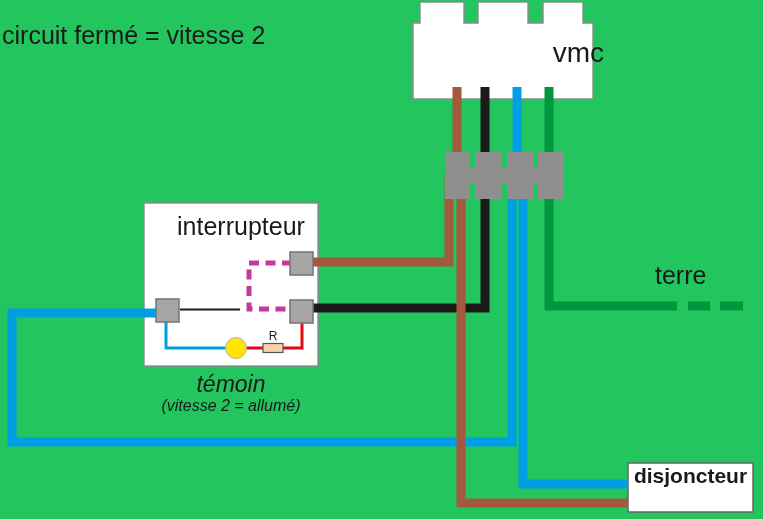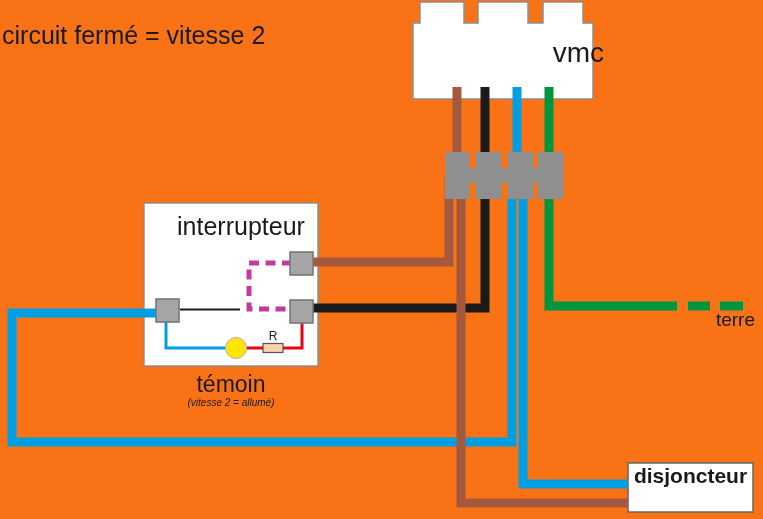--- a/index.html
+++ b/index.html
@@ -1,25 +1,25 @@
 <!DOCTYPE html>
 <html><head>
 <meta charset="utf-8">
 <style>
   html,body{margin:0;padding:0;background:#fff;}
-  #stage{position:relative;width:763px;height:519px;background:#f97316;overflow:hidden;
+  #stage{position:relative;width:763px;height:519px;background:#22c55e;overflow:hidden;
          font-family:"Liberation Sans", sans-serif;color:#1a1a1a;}
   #wiring{position:absolute;left:0;top:0;}
   .label{position:absolute;color:#1a1a1a;white-space:nowrap;}
   .title{left:2px;top:21px;font-size:25px;}
   .vmc{left:512px;top:37px;width:92px;text-align:right;font-size:28px;}
   .switch-name{left:144px;top:212px;width:194px;text-align:center;font-size:25px;}
-  .temoin{left:144px;top:371px;width:174px;text-align:center;font-size:23px;}
-  .temoin-note{left:124px;top:397px;width:214px;text-align:center;font-size:10px;font-style:italic;}
-  .terre{left:655px;top:261px;width:100px;text-align:right;font-size:19px;margin-top:48px;}
+  .temoin{left:144px;top:371px;width:174px;text-align:center;font-size:23px;font-style:italic;}
+  .temoin-note{left:124px;top:397px;width:214px;text-align:center;font-size:16px;font-style:italic;}
+  .terre{left:655px;top:261px;width:100px;text-align:left;font-size:25px;}
   .breaker-text{left:628px;top:465px;width:125px;text-align:center;font-size:21px;line-height:22px;font-weight:bold;}
   .r-label{left:261px;top:329px;width:24px;text-align:center;font-size:12px;}
 </style>
 </head>
 <body>
 
 <div id="stage">
 
   <svg id="wiring" width="763" height="519" viewBox="0 0 763 519">
 

